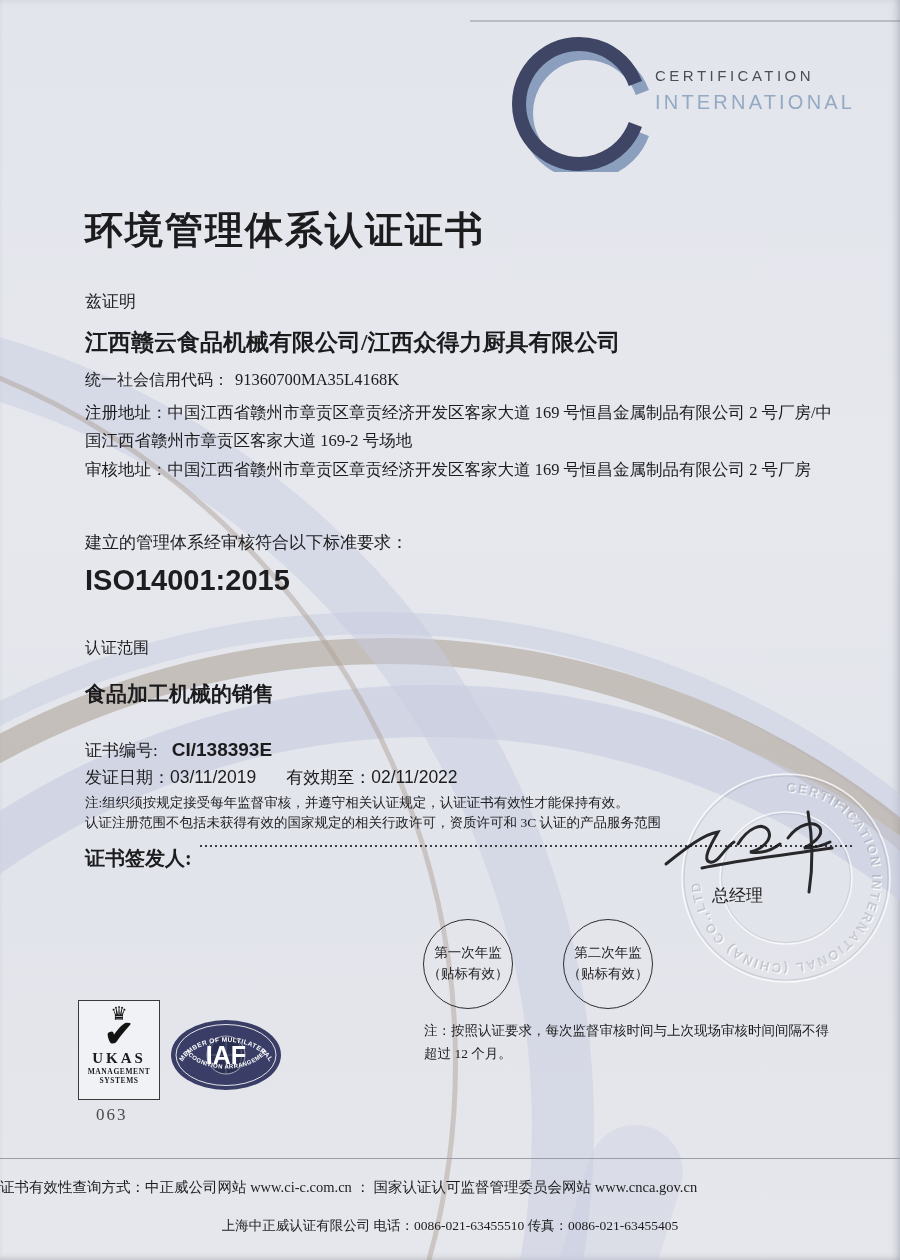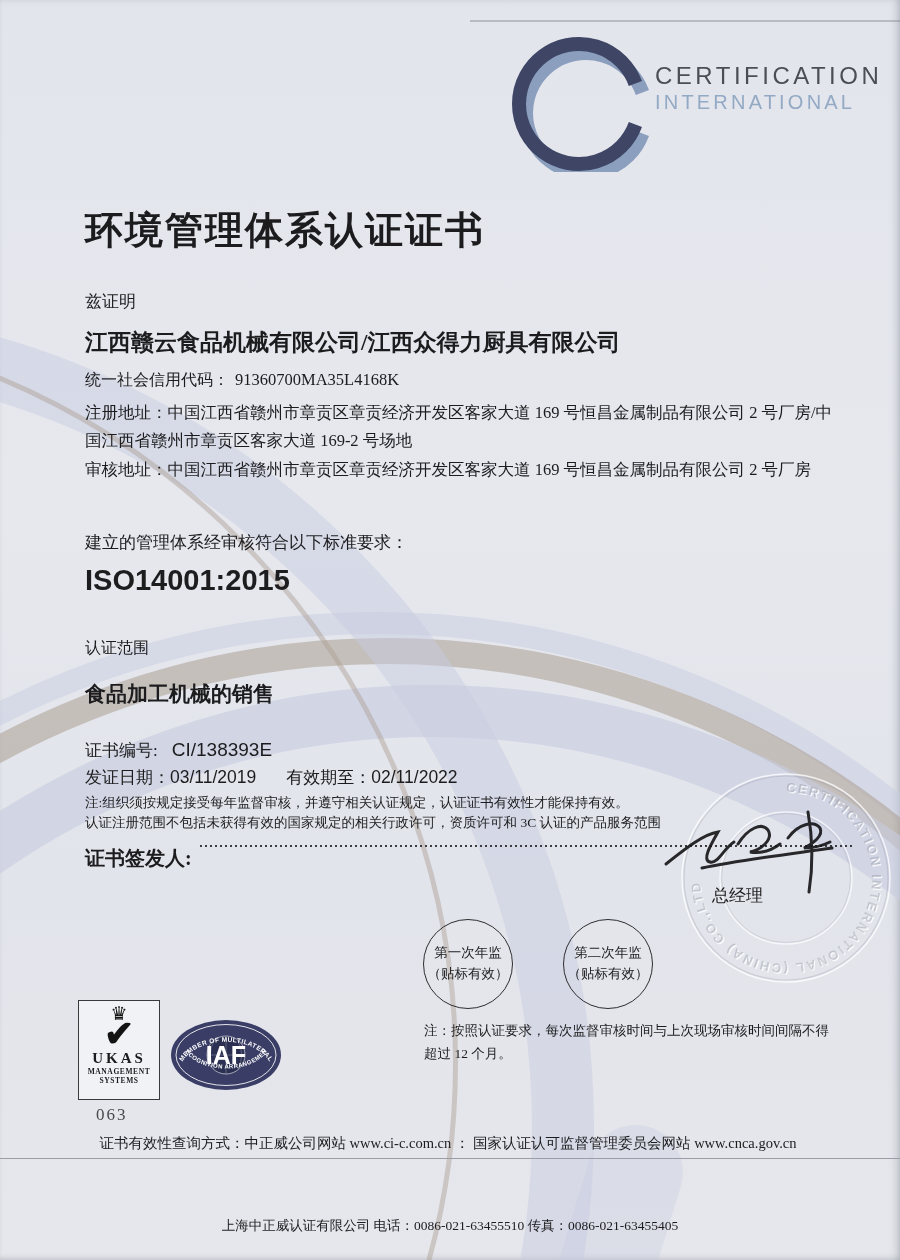--- a/index.html
+++ b/index.html
@@ -17,36 +17,36 @@
   .wm-lav-thin{width:1640px;height:1640px;border:22px solid rgba(199,203,223,.50);left:-465px;top:612px;}
   .wm-tan-top {width:1600px;height:1600px;border:26px solid rgba(171,158,146,.55);left:-440px;top:638px;}
   .wm-lav-top {width:1500px;height:1500px;border:52px solid rgba(199,203,223,.60);left:-370px;top:685px;}
   .wm-lav-side{width:1520px;height:1520px;border:62px solid rgba(199,203,223,.50);left:-1050px;top:305px;}
   .wm-tan-side{width:1480px;height:1480px;border:5px  solid rgba(171,158,146,.45);left:-1032px;top:318px;}
   .wm-band{position:absolute;left:555px;top:1120px;width:95px;height:320px;background:rgba(199,203,223,.35);border-radius:48px;transform:rotate(17deg);z-index:0;}
   .scanline{position:absolute;left:470px;top:20px;width:430px;height:2px;background:rgba(120,124,135,.4);z-index:1;}
   
   .logo-svg{left:496px;top:22px;z-index:2;}
   .brand{left:655px;top:62px;z-index:2;font-family:"Liberation Sans",sans-serif;line-height:27px;}
-  .brand .l1{font-size:24px;letter-spacing:3.5px;color:#4b4e54;}
+  .brand .l1{font-size:15px;letter-spacing:3.5px;color:#4b4e54;}
   .brand .l2{font-size:20px;letter-spacing:3.2px;color:#93a9c4;}
   
   .title{left:85px;top:205px;font-size:38px;font-weight:bold;letter-spacing:2px;z-index:2;}
   .intro{left:85px;top:290px;font-size:17px;z-index:2;}
   .company{left:85px;top:327px;font-size:23px;font-weight:bold;z-index:2;}
   .creditrow{left:85px;top:370px;font-size:16px;z-index:2;}
   .creditrow .code{margin-left:6px;font-size:16.5px;}
   .regaddr{left:85px;top:399px;width:755px;font-size:16.5px;line-height:1.7;z-index:2;}
   .audaddr{left:85px;top:456px;width:755px;font-size:16.5px;line-height:1.7;z-index:2;}
   .stdintro{left:85px;top:531px;font-size:17px;z-index:2;}
   .stdcode{left:85px;top:564px;font-size:29px;font-weight:bold;font-family:"Liberation Sans",sans-serif;color:#1d1d1f;z-index:2;}
   .scopelabel{left:85px;top:638px;font-size:16px;z-index:2;}
   .scopeval{left:85px;top:680px;font-size:21px;font-weight:bold;z-index:2;}
   .certrow{left:85px;top:739px;font-size:17px;z-index:2;}
-  .certrow .num{margin-left:14px;font-family:"Liberation Sans",sans-serif;font-weight:normal;font-size:19px;}
+  .certrow .num{margin-left:14px;font-family:"Liberation Sans",sans-serif;font-weight:bold;font-size:19px;}
   .daterow{left:85px;top:766px;font-size:17px;z-index:2;}
   .daterow .val{font-family:"Liberation Sans",sans-serif;font-size:17.5px;}
   .daterow .gap{display:inline-block;width:30px;}
   .noteline1{left:85px;top:794px;font-size:13.5px;z-index:2;}
   .noteline2{left:85px;top:814px;font-size:13.5px;z-index:2;}
   
   .signerrow{left:85px;top:845px;width:770px;display:flex;z-index:2;}
   .signerrow .lbl{font-size:20px;font-weight:bold;white-space:nowrap;}
   .signerrow .dots{flex:1;height:2px;margin:0 0 5px 8px;
      background-image:repeating-linear-gradient(90deg,#3c3c3e 0 2px,transparent 2px 5px);}
@@ -66,21 +66,21 @@
   .ukas-box{width:82px;height:100px;border:1.5px solid #3a3a3c;background:rgba(250,250,252,.6);
      display:flex;flex-direction:column;align-items:center;box-sizing:border-box;padding-top:3px;}
   .ukas-crown{font-size:19px;line-height:1;color:#111;}
   .ukas-check{font-size:36px;line-height:.85;font-weight:bold;color:#131313;margin-top:-4px;}
   .ukas-name{font-size:15px;letter-spacing:3px;font-weight:bold;margin-top:0px;font-family:"Liberation Serif",serif;}
   .ukas-sub{font-size:7.5px;letter-spacing:.6px;font-weight:bold;line-height:1.25;}
   .ukas-num{margin:5px 0 0 18px;font-size:17px;letter-spacing:2px;color:#4a4a4c;font-family:Liberation Serif, serif;}
   .iaf-svg{left:170px;top:1019px;z-index:2;}
   
   .sep{left:0;top:1158px;width:900px;height:1px;background:#9a9da6;z-index:2;}
-  .footer1{left:0;top:1134px;width:896px;text-align:center;font-size:14.5px;z-index:2;}
+  .footer1{left:0;top:1178px;width:896px;text-align:left;font-size:14.5px;z-index:2;}
   .footer2{left:0;top:1217px;width:900px;text-align:center;font-size:13.5px;z-index:2;}
 </style>
 </head>
 <body>
 
 <div class="page">
 
   <div class="wm wm-lav-thin"></div>
   <div class="wm wm-tan-top"></div>
   <div class="wm wm-lav-top"></div>

